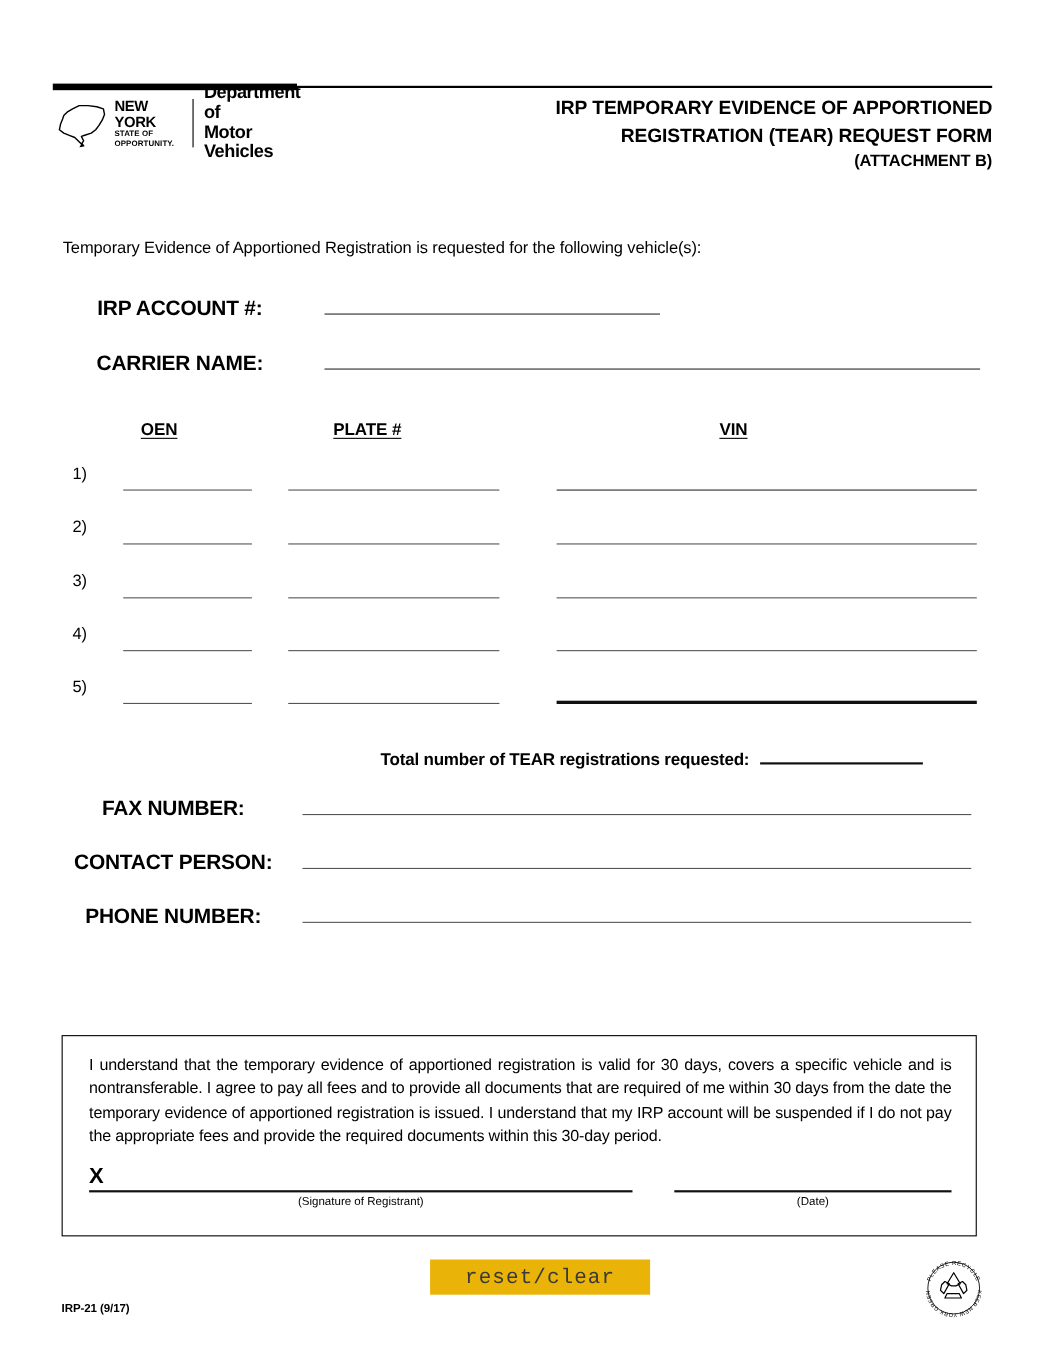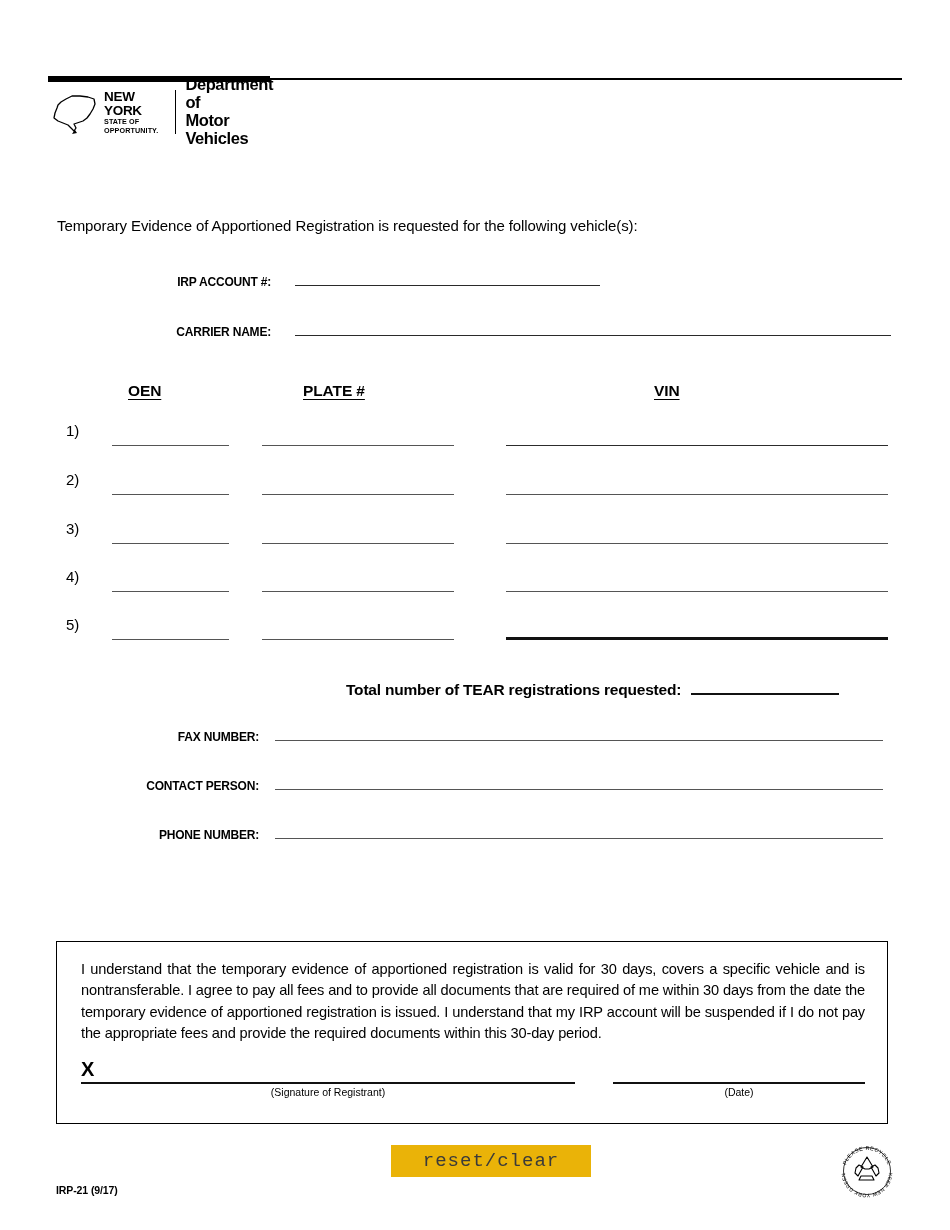--- a/index.html
+++ b/index.html
@@ -96,23 +96,23 @@
     letter-spacing: -0.1px;
   }
 
   
   .frow {
     position: absolute;
     display: flex;
     align-items: baseline;
   }
   .flabel {
-    font-size: 12px;
-    font-weight: bold;
-    text-align: right;
+    font-size: 19px;
+    font-weight: bold;
+    text-align: center;
     letter-spacing: -0.2px;
   }
   .fline {
     border-bottom: 1.4px solid #2a2a2a;
     height: 17px;
   }
 
   #row-acct { left: 56px; top: 268px; }
   #row-acct .flabel { width: 215px; }
   #row-acct .fline { width: 305px; margin-left: 24px; }
@@ -311,20 +311,25 @@
       <div class="l2">STATE OF</div>
       <div class="l3">OPPORTUNITY.</div>
     </div>
     <div class="logo-divider"></div>
     <div class="logo-dmv">
       <div>Department of</div>
       <div>Motor Vehicles</div>
     </div>
   </div>
 
+  <div class="title-block">
+    <div>IRP TEMPORARY EVIDENCE OF APPORTIONED</div>
+    <div>REGISTRATION (TEAR) REQUEST FORM</div>
+    <div class="title-sub">(ATTACHMENT B)</div>
+  </div>
 
   <div class="intro">Temporary Evidence of Apportioned Registration is requested for the following vehicle(s):</div>
 
   <div class="frow" id="row-acct">
     <div class="flabel">IRP ACCOUNT #:</div>
     <div class="fline"></div>
   </div>
 
   <div class="frow" id="row-carrier">
     <div class="flabel">CARRIER NAME:</div>

